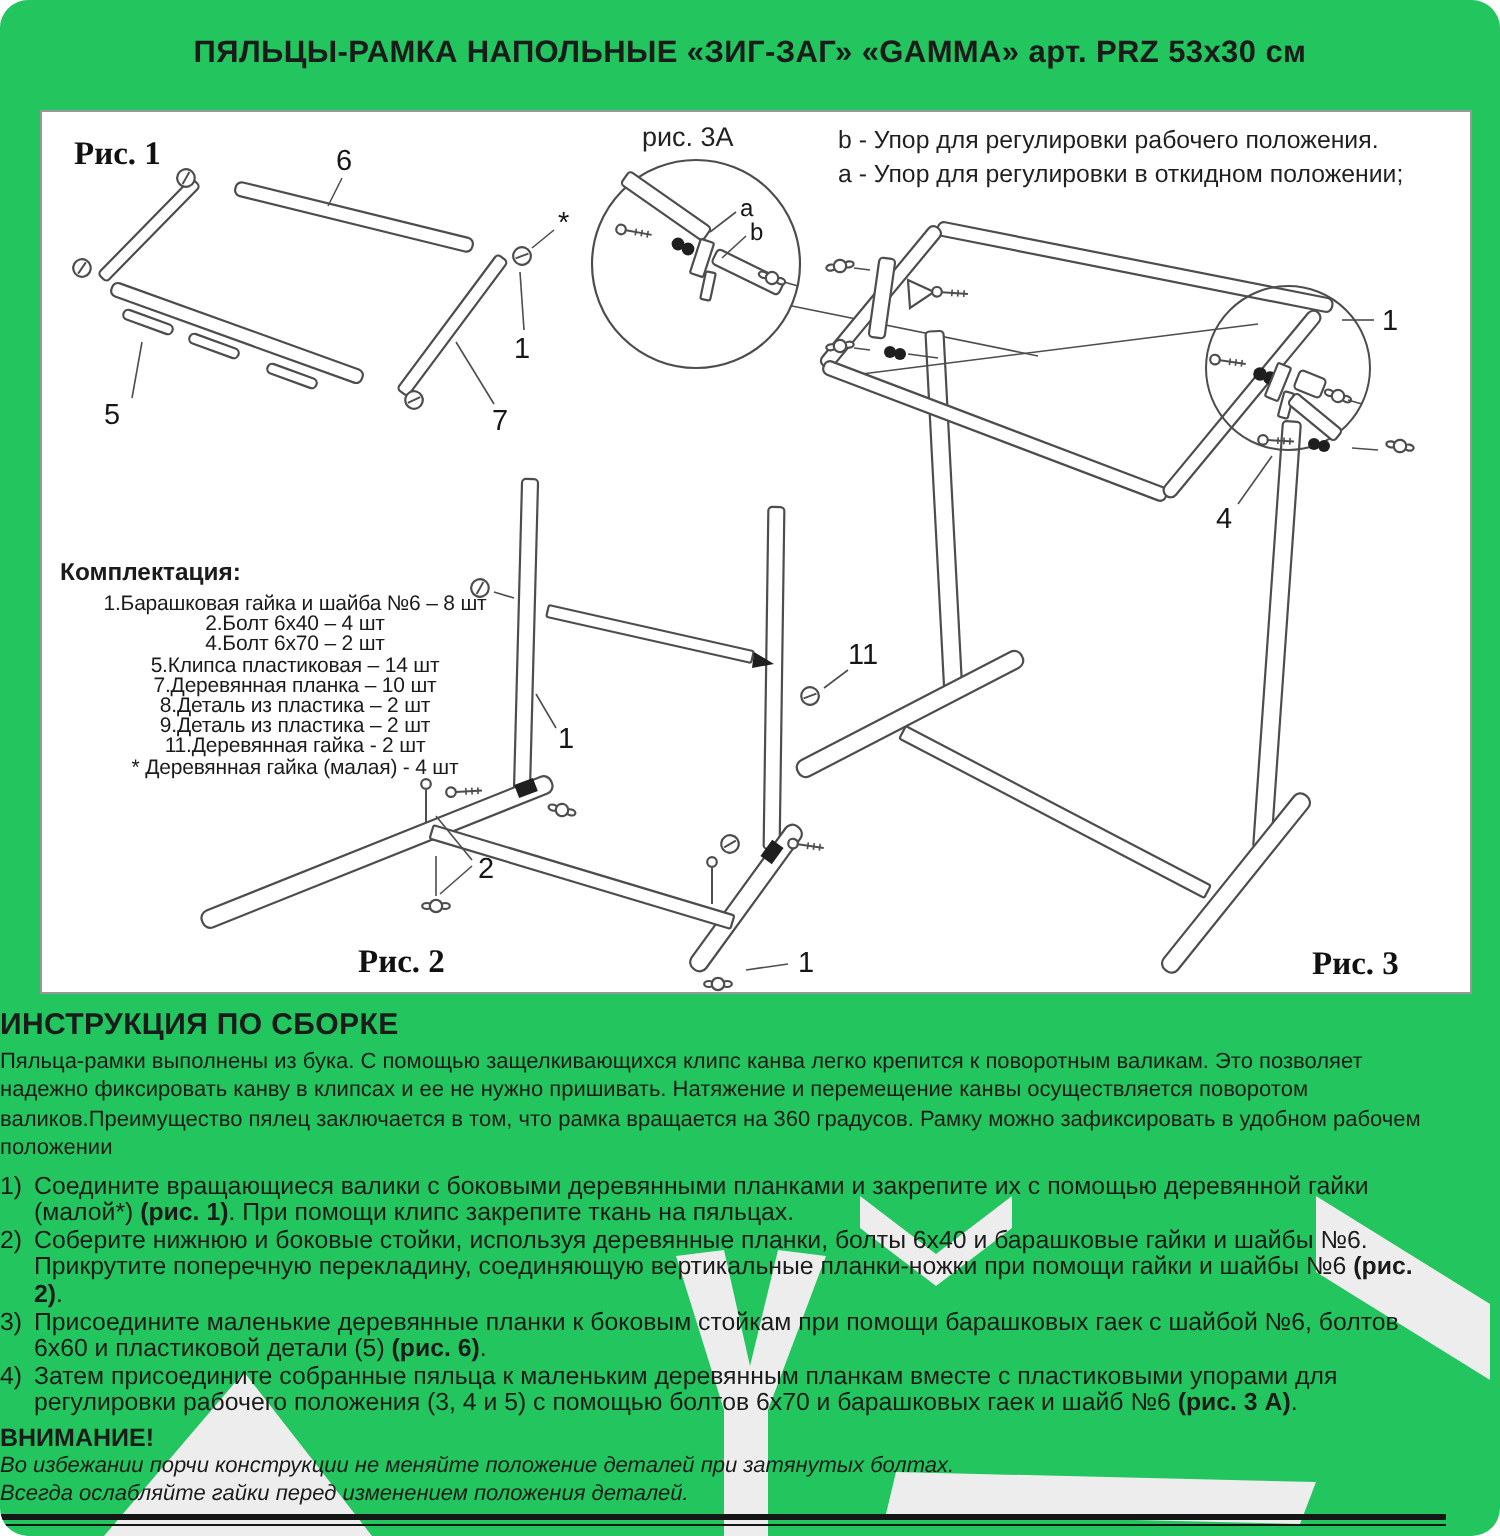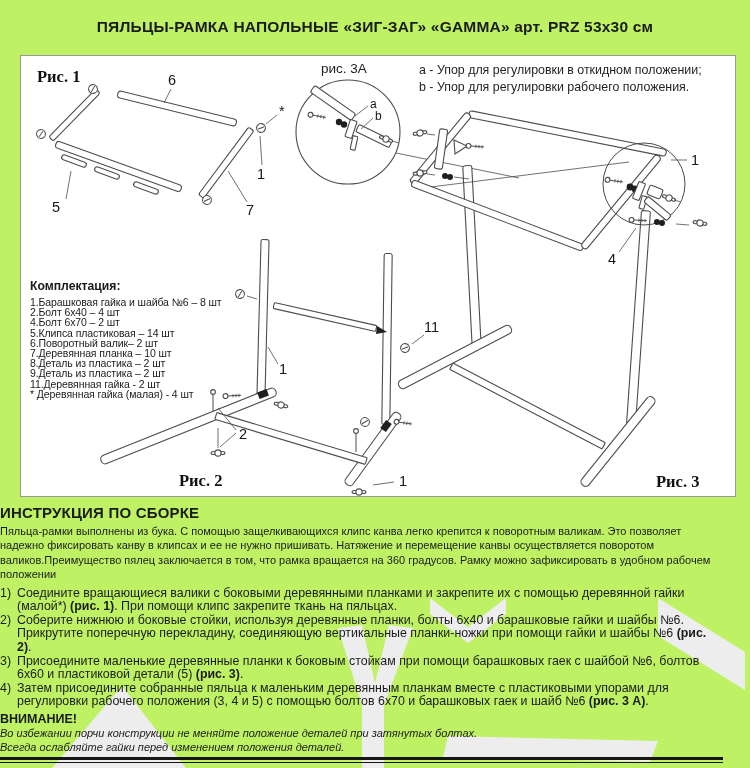--- a/index.html
+++ b/index.html
@@ -1,37 +1,37 @@
 <!DOCTYPE html>
 <html><head>
 <meta charset="utf-8">
 <style>
   html,body { margin:0; padding:0; background:#fff; }
   .page {
-    position:relative; width:750px; height:768px; background:#bef264;
-    font-family:"Liberation Sans", sans-serif; color:#1b1b1b; overflow:hidden;
+    position:relative; width:750px; height:768px; background:#22c55e;
+    font-family:"Liberation Sans", sans-serif; color:#1b1b1b; overflow:hidden;border-radius:14px;
   }
   .watermark { position:absolute; left:0; top:0; z-index:0; }
   .title {
     position:absolute; left:0; top:18px; width:750px; margin:0; z-index:2;
     font-size:15.5px; font-weight:bold; text-align:center; letter-spacing:.2px;
   }
   .figure-box {
     position:absolute; left:20px; top:55px; width:714px; height:440px;
     border:1.4px solid #979797; background:#fff; z-index:1;
   }
   .art { position:absolute; left:0; top:0; width:714px; height:440px; }
   .legend {
     position:absolute; left:398px; top:6px; width:310px; z-index:2;
     font-size:12.4px; line-height:17px; color:#1f1f1f;
   }
   .parts { position:absolute; left:9px; top:223px; width:235px; z-index:2; }
   .parts-head { font-size:12.2px; font-weight:bold; margin-bottom:4px; }
   .parts-items { font-size:10.5px; line-height:10.2px; letter-spacing:-0.1px; }
-  .parts-items div { white-space:nowrap; }
+  .parts-items div { white-space:nowrap;text-align:center; }
   .textblock { position:absolute; left:0; top:504px; width:723px; z-index:2; }
   .textblock h2 { margin:0 0 3px 0; font-size:15px; letter-spacing:.2px; }
   .intro { margin:0; font-size:11px; line-height:14.4px; text-align:left; }
   .steps { margin-top:5px; }
   .step { display:flex; font-size:12.4px; line-height:13.6px; }
   .step-num { width:17px; flex:none; }
   .step-body { flex:1; }
   .warn-head { margin-top:3px; font-size:12.5px; font-weight:bold; }
   .warn-line { font-size:11px; font-style:italic; line-height:14px; }
   .bottom-rule { margin-top:3px; height:2px; border-top:3px solid #161616; border-bottom:1px solid #161616; }
@@ -203,32 +203,31 @@
         <line class="ln thin" x1="655" y1="168" x2="668" y2="169"></line>
         <use href="#wnut" transform="translate(679 167) rotate(10)"></use>
         <line class="ln thin" x1="650" y1="104" x2="666" y2="104"></line>
         <line class="ln thin" x1="598" y1="196" x2="615" y2="172"></line>
         <text class="lbl" x="670" y="109">1</text>
         <text class="lbl" x="587" y="208">4</text>
       </g>
     </svg>
 
     <div class="legend">
+      <div>b - Упор для регулировки рабочего положения.</div>
       <div>a - Упор для регулировки в откидном положении;</div>
-      <div>b - Упор для регулировки рабочего положения.</div>
     </div>
 
     <div class="parts">
       <div class="parts-head">Комплектация:</div>
       <div class="parts-items">
           <div>1.Барашковая гайка и шайба №6 – 8 шт</div>
           <div>2.Болт 6х40 – 4 шт</div>
           <div>4.Болт 6х70 – 2 шт</div>
           <div>5.Клипса пластиковая – 14 шт</div>
-          <div>6.Поворотный валик– 2 шт</div>
           <div>7.Деревянная планка – 10 шт</div>
           <div>8.Деталь из пластика – 2 шт</div>
           <div>9.Деталь из пластика – 2 шт</div>
           <div>11.Деревянная гайка - 2 шт</div>
           <div>* Деревянная гайка (малая) - 4 шт</div>
         </div>
     </div>
   </div>
 
   <div class="textblock">
@@ -238,21 +237,21 @@
         <div class="step">
           <span class="step-num">1)</span>
           <span class="step-body"><span>Соедините вращающиеся валики с боковыми деревянными планками и закрепите их с помощью деревянной гайки (малой*) </span><b>(рис. 1)</b><span>. При помощи клипс закрепите ткань на пяльцах.</span></span>
         </div>
         <div class="step">
           <span class="step-num">2)</span>
           <span class="step-body"><span>Соберите нижнюю и боковые стойки, используя деревянные планки, болты 6х40 и барашковые гайки и шайбы №6. Прикрутите поперечную перекладину, соединяющую вертикальные планки-ножки при помощи гайки и шайбы №6 </span><b>(рис. 2)</b><span>.</span></span>
         </div>
         <div class="step">
           <span class="step-num">3)</span>
-          <span class="step-body"><span>Присоедините маленькие деревянные планки к боковым стойкам при помощи барашковых гаек с шайбой №6, болтов 6х60 и пластиковой детали (5) </span><b>(рис. 3)</b><span>.</span></span>
+          <span class="step-body"><span>Присоедините маленькие деревянные планки к боковым стойкам при помощи барашковых гаек с шайбой №6, болтов 6х60 и пластиковой детали (5) </span><b>(рис. 6)</b><span>.</span></span>
         </div>
         <div class="step">
           <span class="step-num">4)</span>
           <span class="step-body"><span>Затем присоедините собранные пяльца к маленьким деревянным планкам вместе с пластиковыми упорами для регулировки рабочего положения (3, 4 и 5) с помощью болтов 6х70 и барашковых гаек и шайб №6 </span><b>(рис. 3 А)</b><span>.</span></span>
         </div>
       </div>
     <div class="warn-head">ВНИМАНИЕ!</div>
     <div class="warn-line">Во избежании порчи конструкции не меняйте положение деталей при затянутых болтах.</div>
     <div class="warn-line">Всегда ослабляйте гайки перед изменением положения деталей.</div>
     <div class="bottom-rule"></div>

